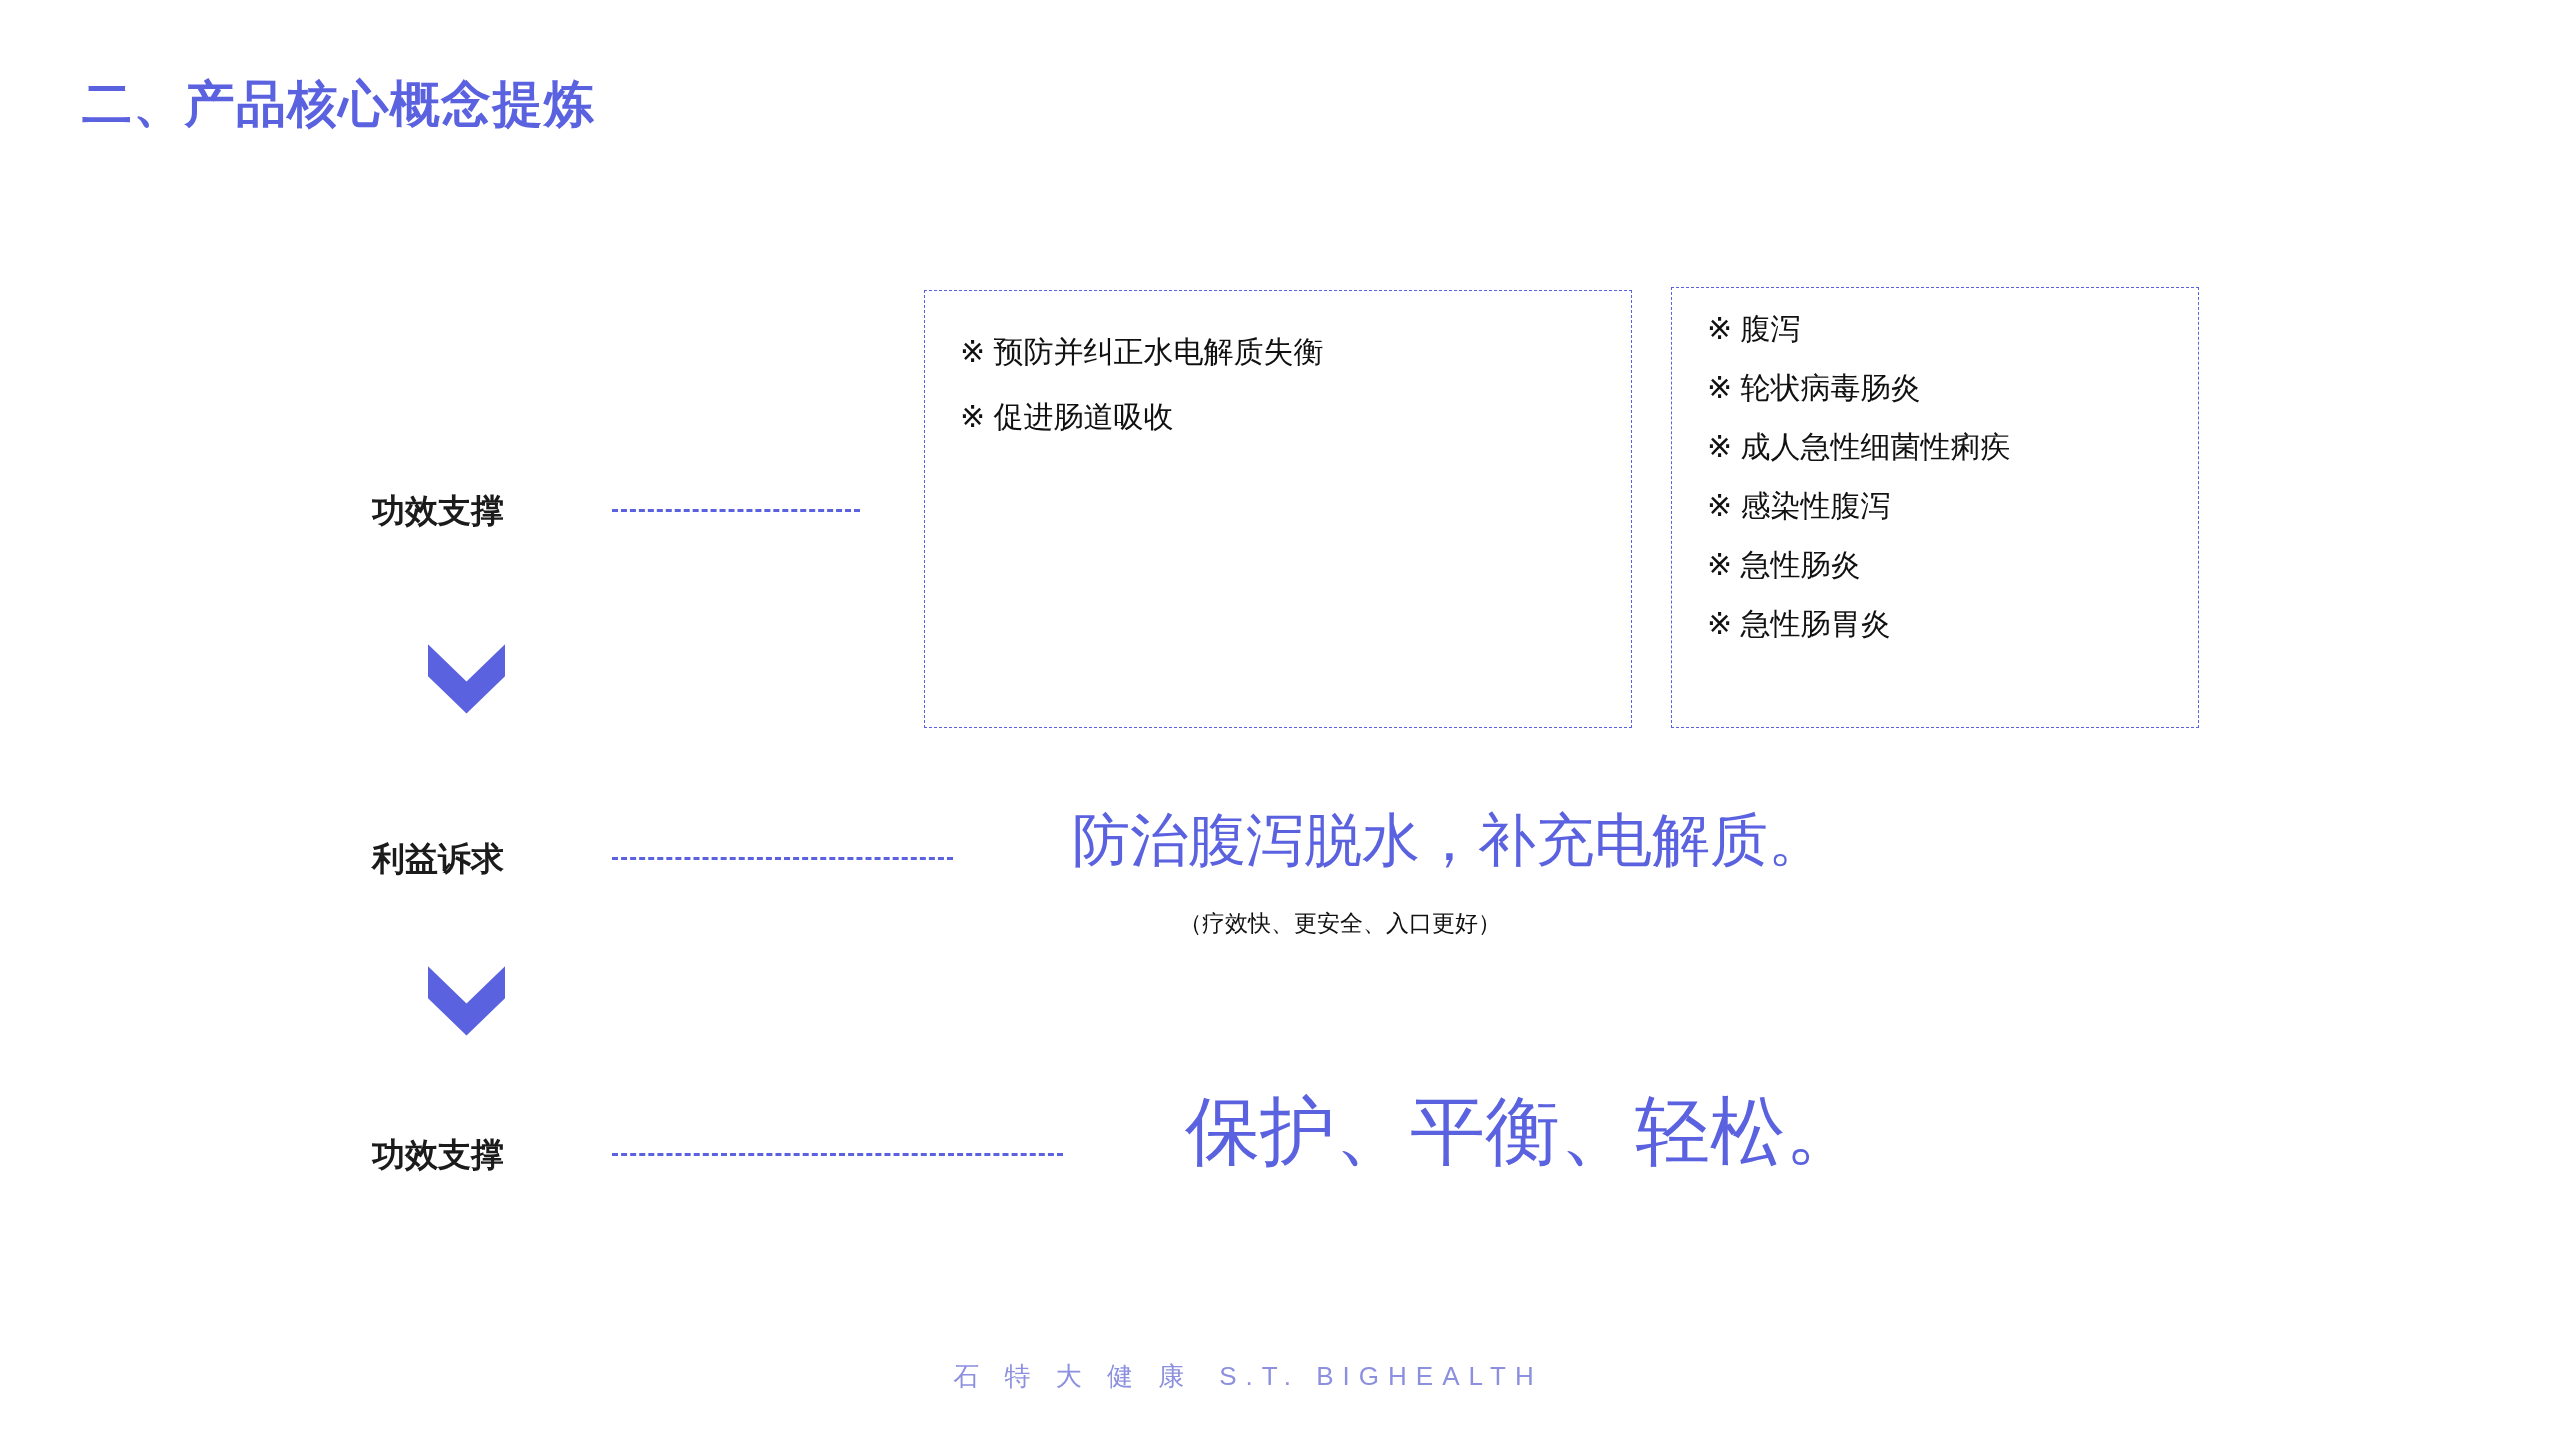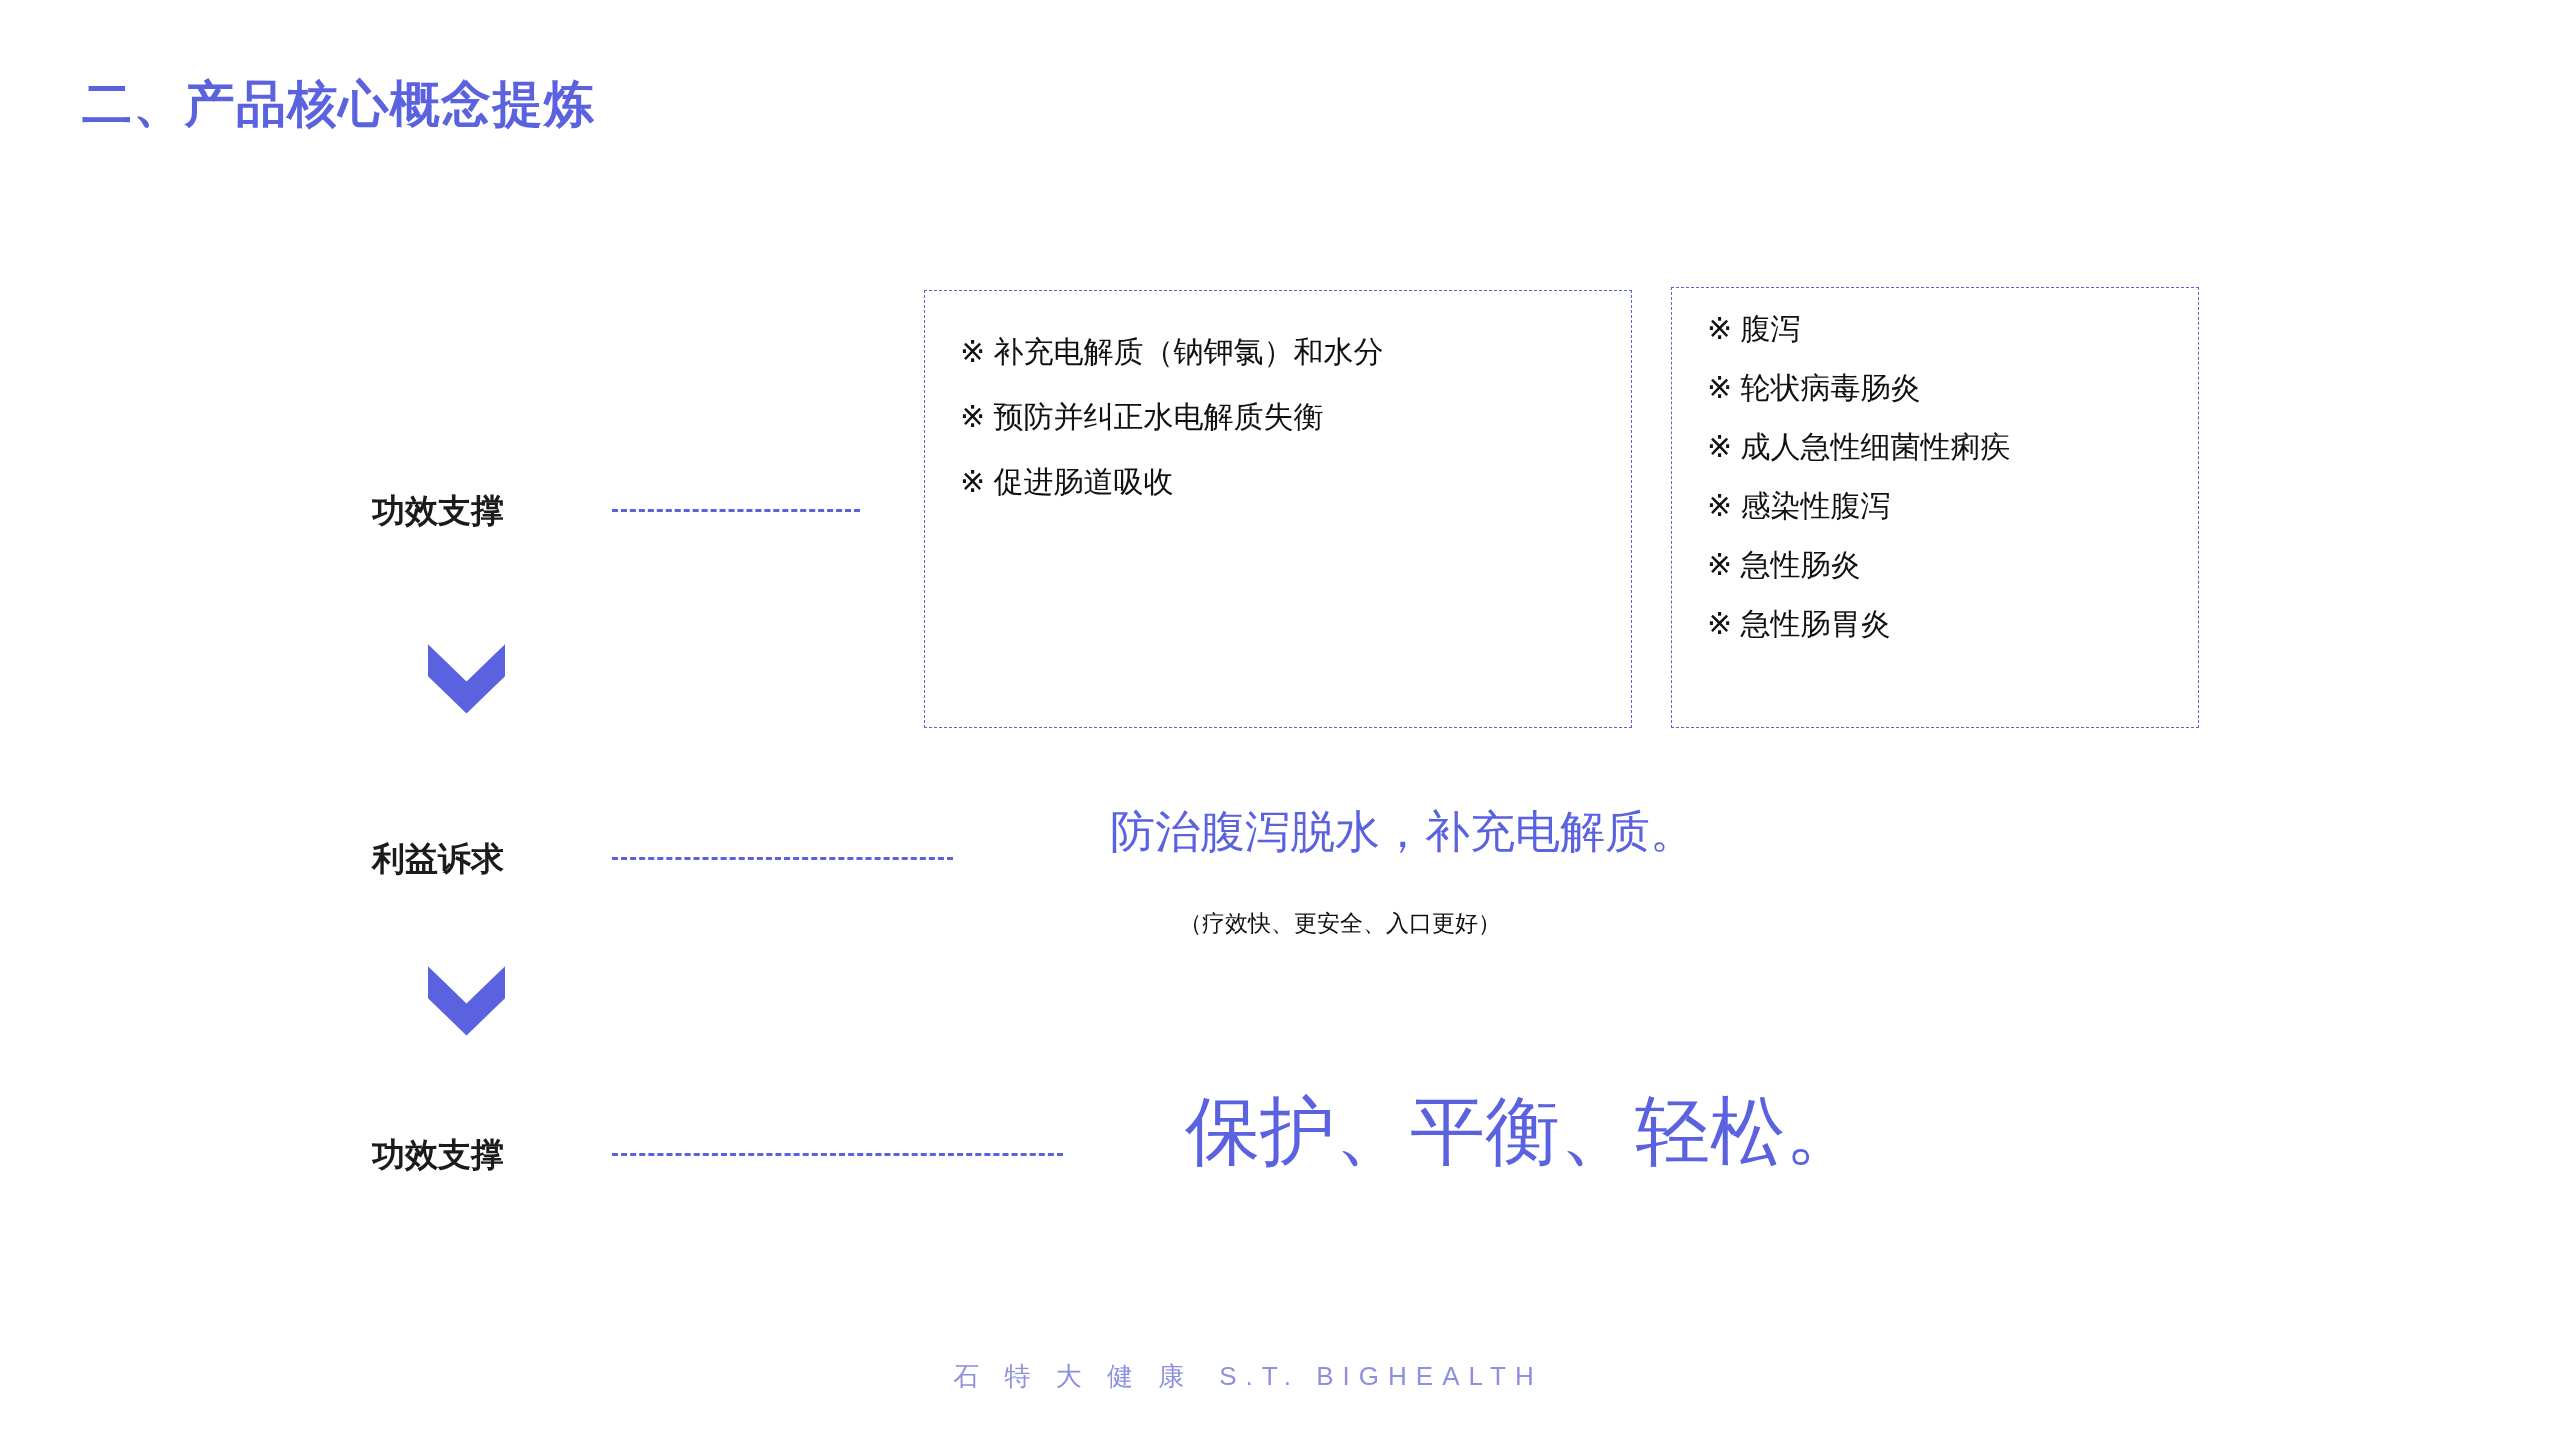--- a/index.html
+++ b/index.html
@@ -87,23 +87,23 @@
     margin-bottom: 35px;
     white-space: nowrap;
   }
   #box-indications .bullet-line {
     margin-bottom: 29px;
   }
 
   
   #benefit-main {
     position: absolute;
-    left: 1110px;
+    left: 1072px;
     top: 802px;
-    font-size: 45px;
+    font-size: 58px;
     font-weight: 400;
     color: #5B62E0;
     white-space: nowrap;
   }
   #benefit-sub {
     position: absolute;
     left: 1179px;
     top: 908px;
     font-size: 23px;
     color: #111111;
@@ -138,21 +138,20 @@
 </style>
 </head>
 <body>
 
 <div id="slide-title">二、产品核心概念提炼</div>
 
 <div class="row-label" id="label-efficacy">功效支撑</div>
 <div class="dash-line" id="dash-efficacy"></div>
 
 <div class="dashed-box" id="box-efficacy">
-  <div class="bullet-line">※ 补充电解质（钠钾氯）和水分</div>
   <div class="bullet-line">※ 预防并纠正水电解质失衡</div>
   <div class="bullet-line">※ 促进肠道吸收</div>
 </div>
 
 <div class="dashed-box" id="box-indications">
   <div class="bullet-line">※ 腹泻</div>
   <div class="bullet-line">※ 轮状病毒肠炎</div>
   <div class="bullet-line">※ 成人急性细菌性痢疾</div>
   <div class="bullet-line">※ 感染性腹泻</div>
   <div class="bullet-line">※ 急性肠炎</div>

